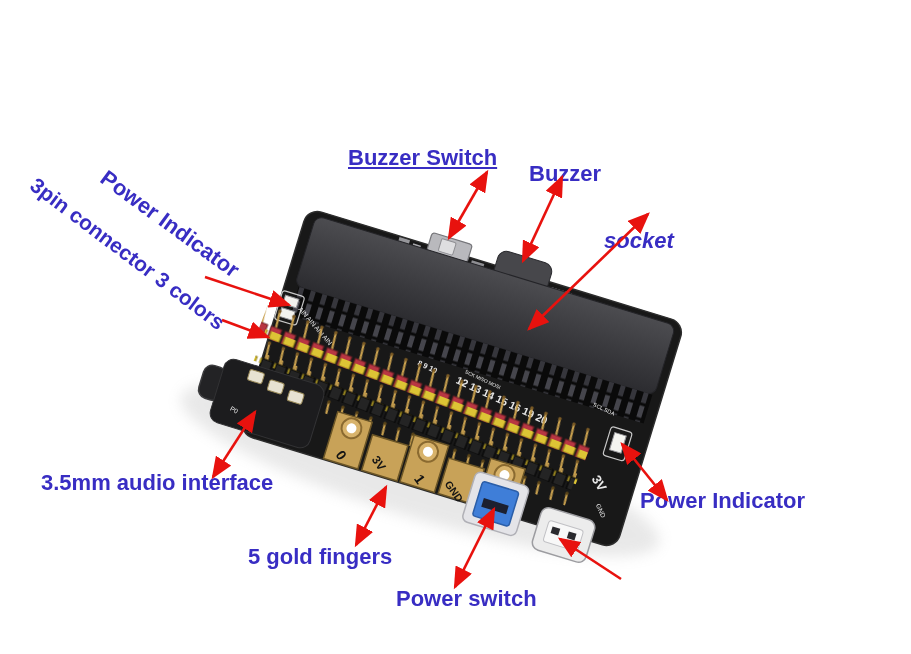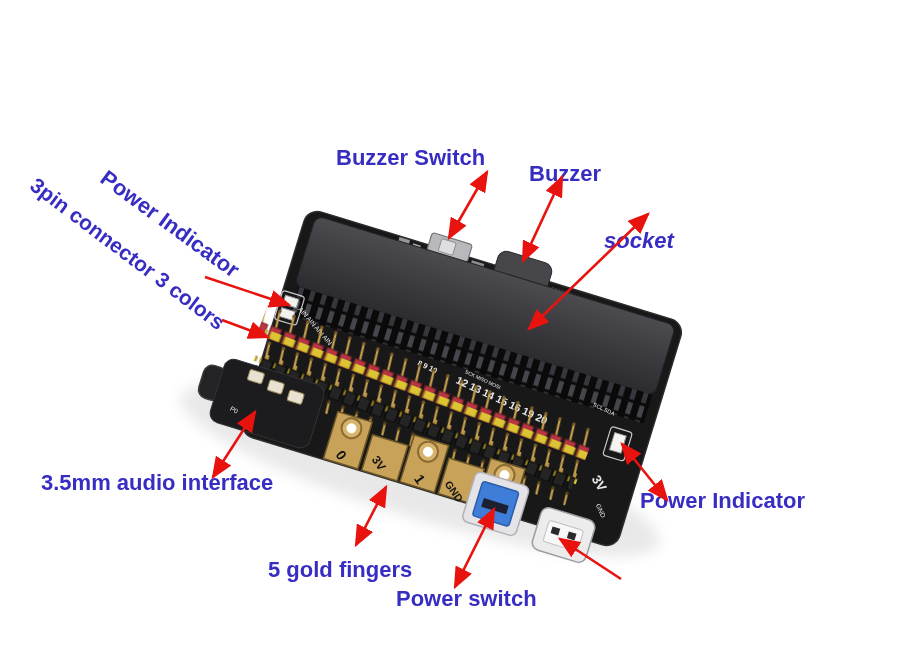--- a/index.html
+++ b/index.html
@@ -158,30 +158,30 @@
         <rect x="327" y="233" width="8" height="7" fill="#2a2a2e"></rect>
         <rect x="344" y="233" width="8" height="7" fill="#2a2a2e"></rect>
       </g>
     </g>
   </svg>
 
   <div class="lbl rot r36" style="left:110px;top:166px;">Power Indicator</div>
 
   <div class="lbl rot r37" style="left:40px;top:173px;">3pin connector 3 colors</div>
 
-  <div class="lbl" style="left:336px;top:146px;">Buzzer Switch</div>
+  <div class="lbl" style="left:348px;top:146px;text-decoration:underline;">Buzzer Switch</div>
 
   <div class="lbl" style="left:529px;top:162px;">Buzzer</div>
 
 
   <div class="lbl" style="left:604px;top:229px;font-style:italic;">socket</div>
 
   <div class="lbl" style="left:41px;top:471px;">3.5mm audio interface</div>
 
-  <div class="lbl" style="left:268px;top:545px;margin-top:13px;">5 gold fingers</div>
+  <div class="lbl" style="left:248px;top:545px;">5 gold fingers</div>
 
   <div class="lbl" style="left:396px;top:587px;">Power switch</div>
 
   <div class="lbl" style="left:640px;top:489px;">Power Indicator</div>
 
 
   <svg id="arrows-svg" width="911" height="654" viewBox="0 0 911 654">
     <defs>
       <marker id="ah" markerWidth="9" markerHeight="7" refX="7.5" refY="3.5" orient="auto-start-reverse" markerUnits="strokeWidth">
         <path d="M0,0 L8.5,3.5 L0,7 Z" fill="#e8120e"></path>

